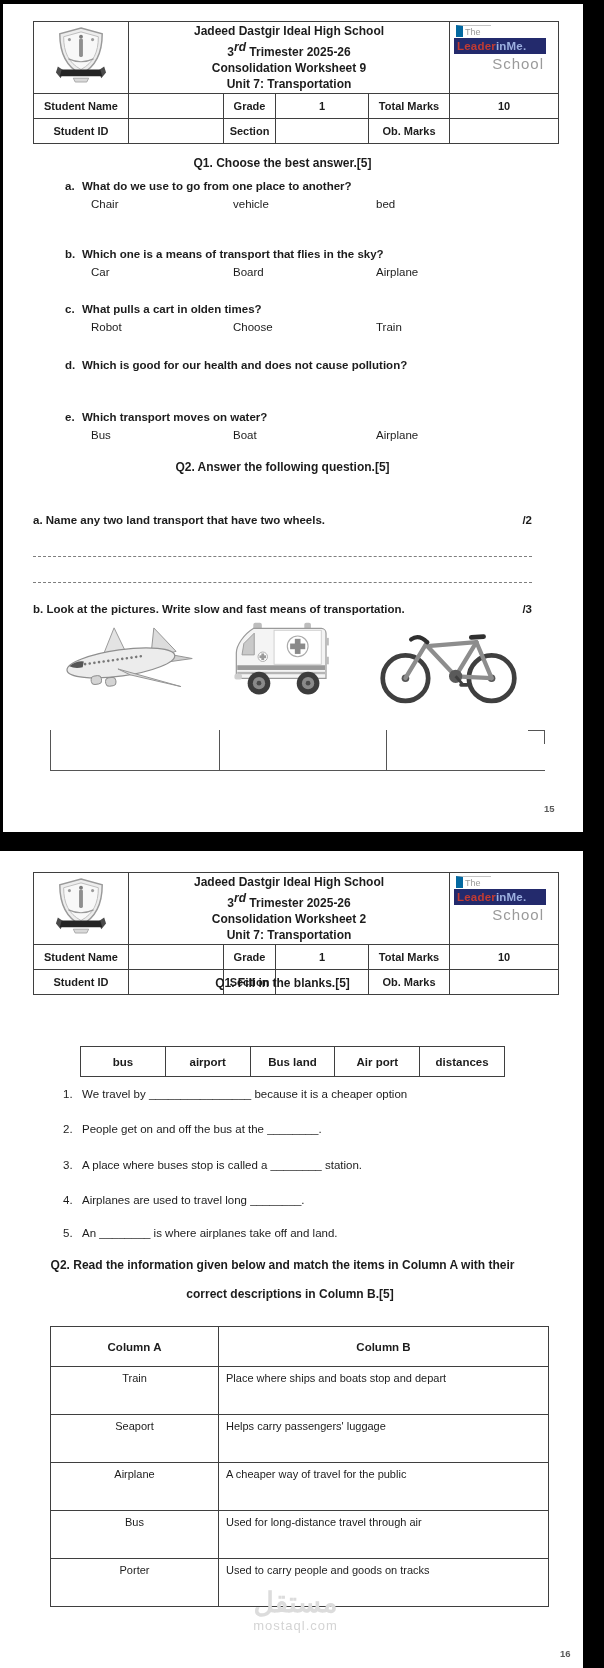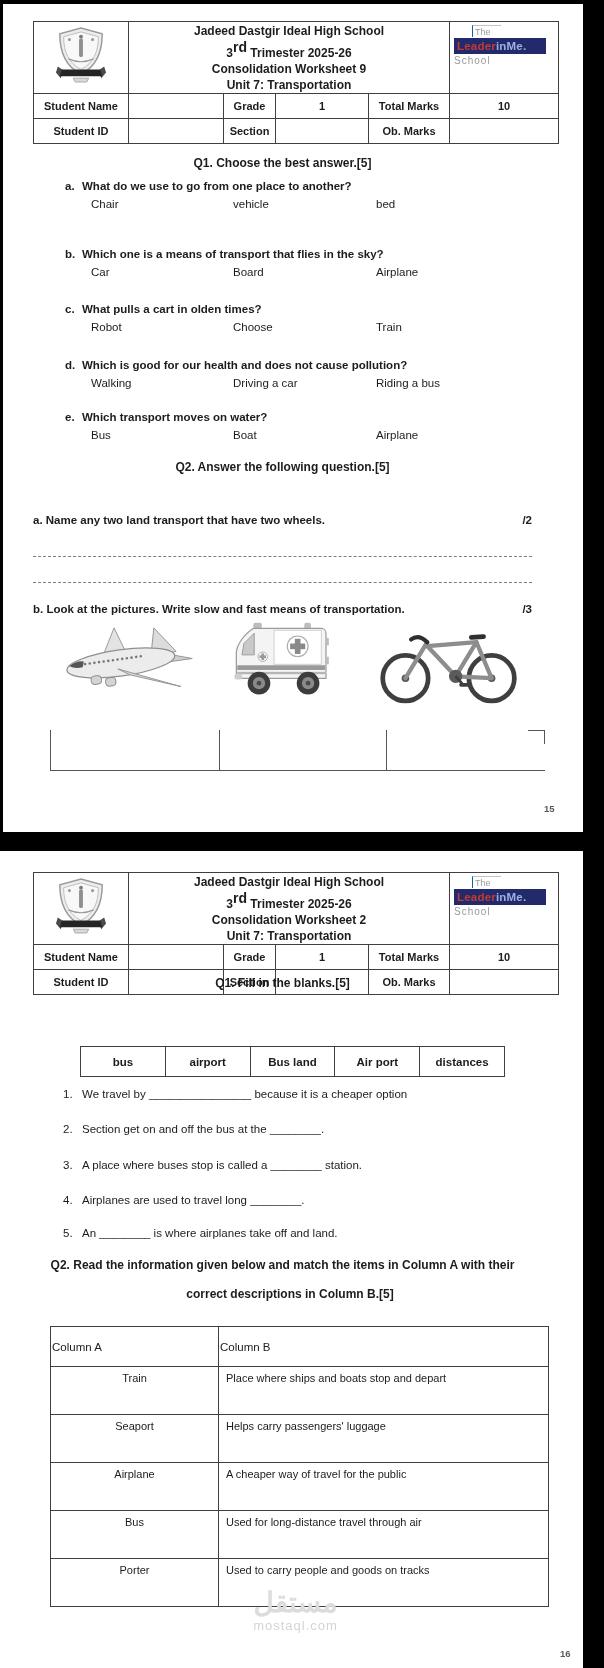--- a/index.html
+++ b/index.html
@@ -12,32 +12,32 @@
   .bar-top{left:0;top:0;width:604px;height:4px;}
   .bar-left{left:0;top:0;width:3px;height:832px;}
   .bar-right{left:583px;top:0;width:21px;height:1668px;}
   .bar-mid{left:0;top:832px;width:604px;height:19px;}
 
   
   table.hdr{position:absolute;left:33px;width:525px;border-collapse:collapse;table-layout:fixed;}
   table.hdr td{border:1.5px solid #3f3f3f;padding:0;vertical-align:middle;}
   .hdr .c-logo{text-align:center;height:71px;}
   .hdr .c-title{text-align:center;font-weight:bold;font-size:12px;line-height:16px;}
-  .hdr .c-title sup{font-size:14px;}
+  .hdr .c-title sup{font-size:12px;font-style:italic;}
   .hdr .c-lim{vertical-align:top;padding:3px 4px;}
   .hdr .lab{font-weight:bold;font-size:11px;text-align:center;height:24px;}
   .hdr .val{font-weight:bold;font-size:11px;text-align:center;}
   .hdr .blank{height:23px;}
   
   .lim{width:92px;font-size:9px;color:#9a9a9a;}
-  .lim-the{display:inline-block;border-left:1px solid #0369a1;border-top:1px solid #c4c4c4;padding:1px 10px 0 2px;margin-left:18px;}
+  .lim-the{display:inline-block;border-left:7px solid #0369a1;border-top:1px solid #c4c4c4;padding:1px 10px 0 2px;margin-left:2px;}
   .lim-box{background:#232a6c;padding:2px 3px;font-weight:bold;font-size:11.5px;letter-spacing:.2px;margin-top:1px;white-space:nowrap;}
   .lim-leader{color:#c23b32;}
   .lim-inme{color:#9db0e0;}
-  .lim-school{color:#9a9a9a;font-size:10px;letter-spacing:1px;padding-right:2px;margin-top:1px;}
+  .lim-school{text-align:right;color:#9a9a9a;font-size:15px;letter-spacing:1px;padding-right:2px;margin-top:1px;}
 
   
   .qhead{position:absolute;left:33px;width:499px;display:flex;justify-content:center;
          font-weight:bold;font-size:12px;}
   .mcq{position:absolute;left:65px;width:467px;font-size:11.5px;}
   .mcq-q{font-weight:bold;display:flex;}
   .mcq-letter{width:17px;flex:0 0 17px;}
   .mcq-opts{margin-left:26px;margin-top:6px;display:grid;grid-template-columns:142px 143px auto;font-weight:normal;}
   .qline{position:absolute;left:33px;width:499px;display:flex;justify-content:space-between;
          font-weight:bold;font-size:11.5px;}
@@ -55,21 +55,21 @@
   
   table.bank{position:absolute;left:80px;top:1046px;width:425px;border-collapse:collapse;table-layout:fixed;}
   table.bank td{border:1.5px solid #3f3f3f;font-weight:bold;font-size:11.5px;text-align:center;height:27px;}
 
   .fill{position:absolute;left:63px;width:470px;font-size:11.5px;display:flex;}
   .fill .num{width:19px;flex:0 0 19px;}
 
   
   table.match{position:absolute;left:50px;top:1326px;width:498px;border-collapse:collapse;table-layout:fixed;}
   table.match td{border:1.5px solid #3f3f3f;font-size:11px;vertical-align:top;}
-  table.match .h{font-weight:normal;font-size:11.5px;height:37px;vertical-align:middle;}
+  table.match .h{font-weight:bold;text-align:center;font-size:11.5px;height:37px;vertical-align:middle;}
   table.match .ca{text-align:center;height:41px;padding-top:5px;}
   table.match .cb{text-align:left;padding:5px 6px 0 7px;}
 
   .watermark{position:absolute;top:1588px;left:33px;width:525px;text-align:center;z-index:1;}
   .wm-ar{font-size:28px;font-weight:bold;color:#dcdcdc;line-height:30px;}
   .wm-dom{font-size:13px;color:#d4d4d4;letter-spacing:1px;line-height:15px;}
 </style>
 </head>
 <body>
 
@@ -168,25 +168,20 @@
     <span>Robot</span>
     <span>Choose</span>
     <span>Train</span>
   </div>
 </div>
 <div class="mcq" style="top:359px">
   <div class="mcq-q">
       <span class="mcq-letter">d.</span>
       <span>Which is good for our health and does not cause pollution?</span>
     </div>
-  <div class="mcq-opts">
-    <span>Walking</span>
-    <span>Driving a car</span>
-    <span>Riding a bus</span>
-  </div>
 </div>
 <div class="mcq" style="top:411px">
   <div class="mcq-q">
       <span class="mcq-letter">e.</span>
       <span>Which transport moves on water?</span>
     </div>
   <div class="mcq-opts">
     <span>Bus</span>
     <span>Boat</span>
     <span>Airplane</span>
@@ -364,21 +359,21 @@
   </tr>
 </tbody>
   </table>
 
 <div class="fill" style="top:1088px">
   <span class="num">1.</span>
   <span>We travel by ________________ because it is a cheaper option</span>
 </div>
 <div class="fill" style="top:1123px">
   <span class="num">2.</span>
-  <span>Section get on and off the bus at the ________.</span>
+  <span>People get on and off the bus at the ________.</span>
 </div>
 <div class="fill" style="top:1159px">
   <span class="num">3.</span>
   <span>A place where buses stop is called a ________ station.</span>
 </div>
 <div class="fill" style="top:1194px">
   <span class="num">4.</span>
   <span>Airplanes are used to travel long ________.</span>
 </div>
 <div class="fill" style="top:1227px">

